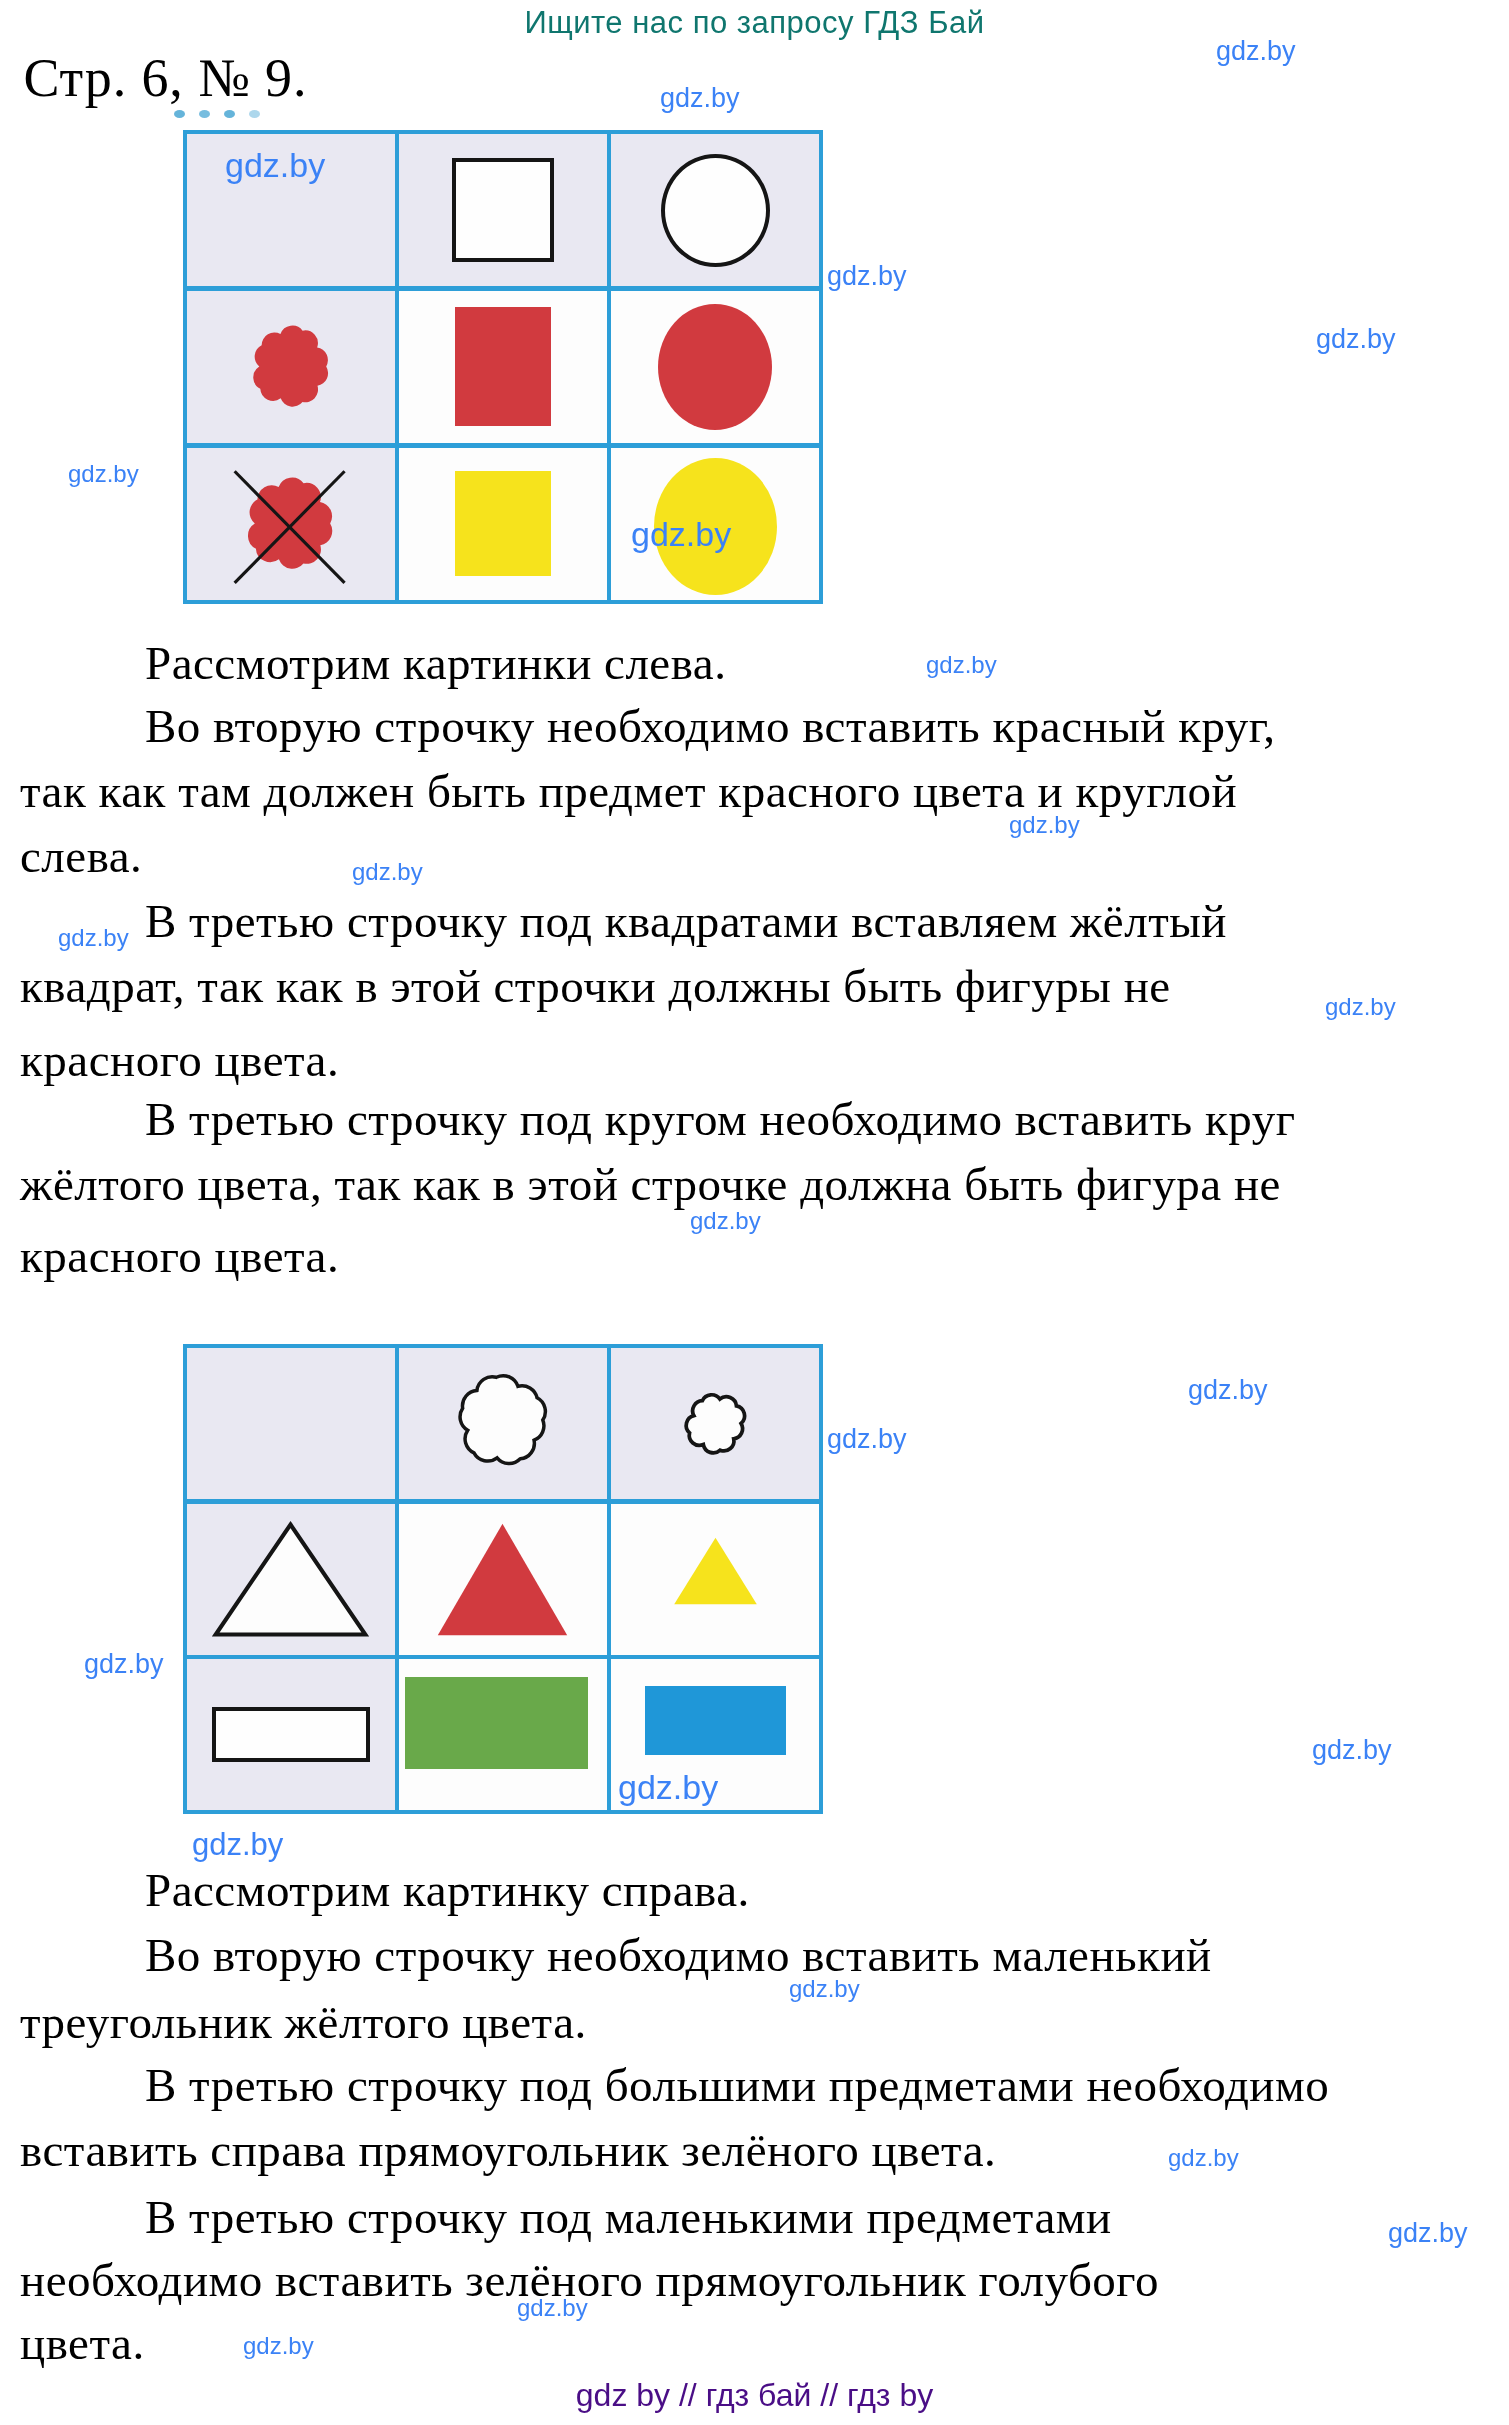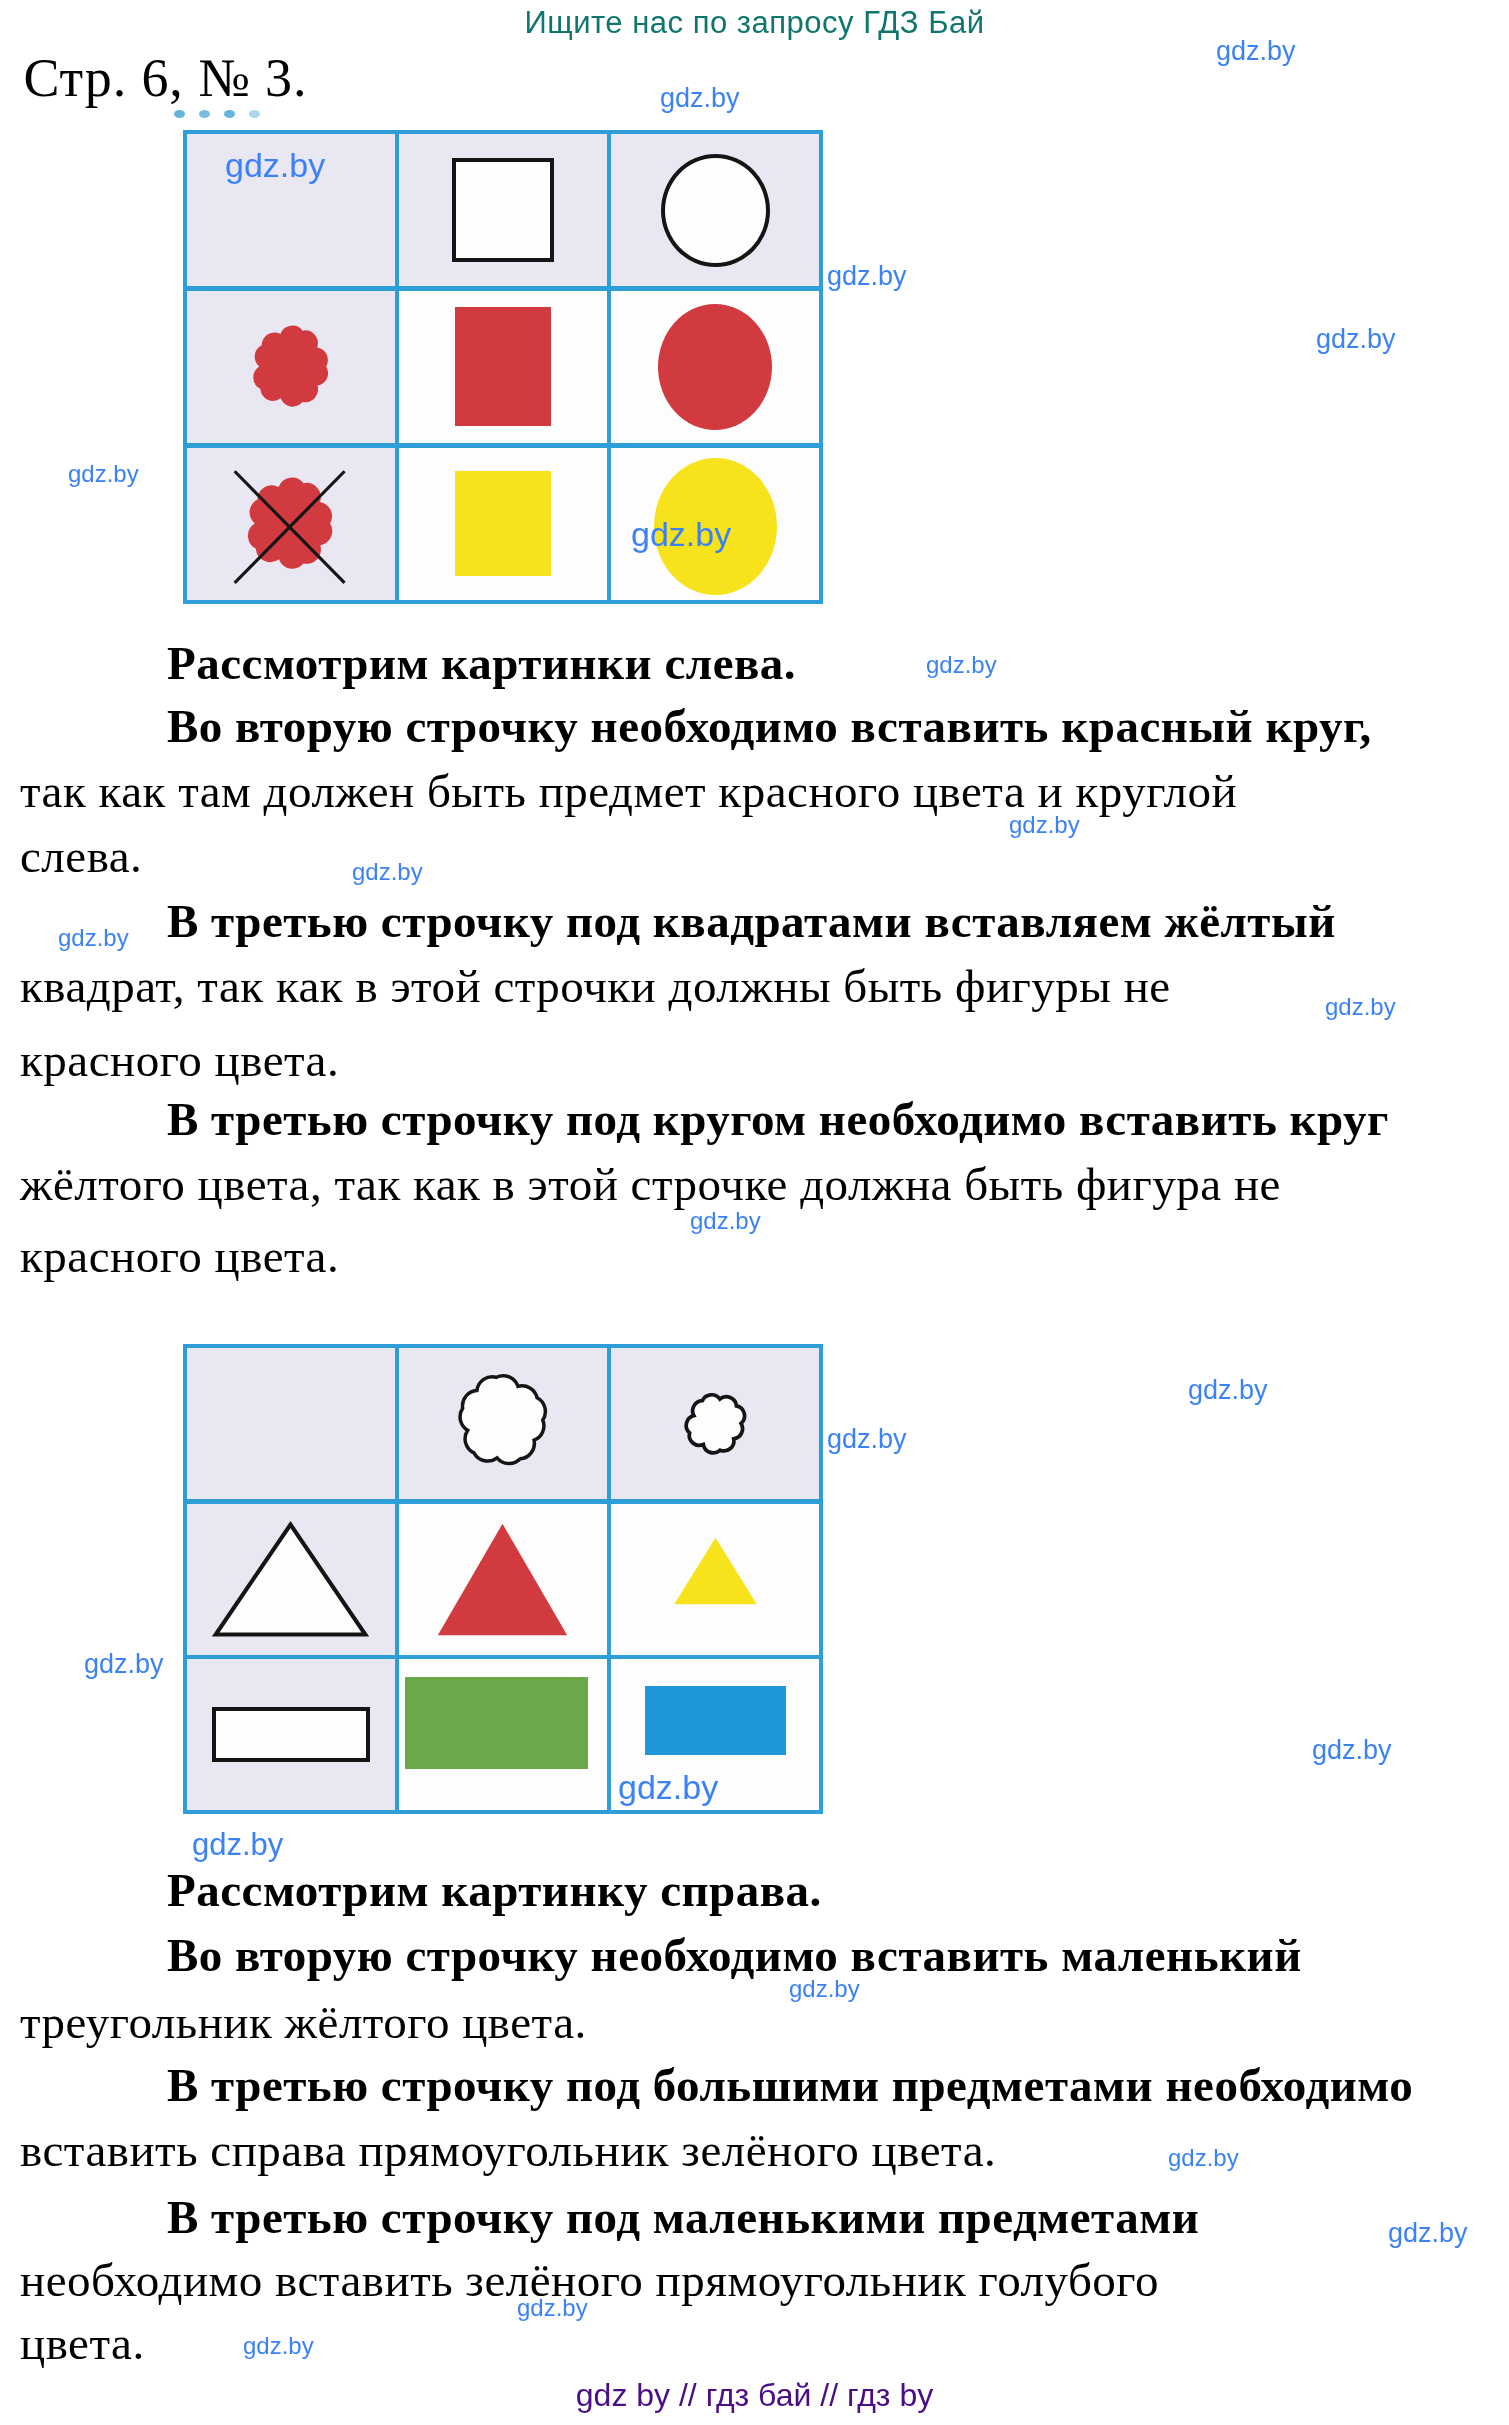--- a/index.html
+++ b/index.html
@@ -37,39 +37,39 @@
   .circ-yellow{width:123px;height:137px;background:#f6e31c;border-radius:50%;align-self:flex-end;margin-bottom:5.4px;}
   .rect-outline{width:150px;height:47px;background:#fefefe;border:4.5px solid #151515;}
   .rect-green{width:183px;height:92px;background:#69a94a;align-self:flex-start;margin-top:18px;margin-right:auto;margin-left:5.4px;}
   .rect-blue{width:141px;height:69px;background:#1f97d8;align-self:flex-start;margin-top:27px;}
   .cloud-big{margin-bottom:7.2px;}
   .tri-yellow{margin-bottom:16px;}
   
   .line{
     position:absolute;left:20px;font-size:47px;white-space:nowrap;letter-spacing:0.5px;
   }
-  .line.indent{left:167px;font-weight:bold;}
+  .line.indent{left:145px;}
   .wm{
     position:absolute;font-family:"Liberation Sans","DejaVu Sans",sans-serif;
     color:#3b82f6;font-size:27px;white-space:nowrap;z-index:5;
   }
   .wm.sm{font-size:24px;}
   .wm.lg{font-size:34px;}
   .wm.md{font-size:31px;}
   .footer{
     position:absolute;top:2377px;left:0;width:100%;text-align:center;
     font-family:"Liberation Sans","DejaVu Sans",sans-serif;
     font-size:32px;color:#4a0e86;
   }
 </style>
 </head>
 <body>
 
 <div class="promo">Ищите нас по запросу ГДЗ Бай</div>
-<div class="title">Стр. 6, № 3.</div>
+<div class="title">Стр. 6, № 9.</div>
 
 <span class="dot" style="left:174px;opacity:.85"></span>
 <span class="dot" style="left:199px;opacity:.75"></span>
 <span class="dot" style="left:224px;opacity:.85"></span>
 <span class="dot" style="left:249px;opacity:.45"></span>
 
 <div class="grid" id="grid-left">
   <div class="cell tint"></div>
   <div class="cell tint">
     <div class="sq-outline"></div>

